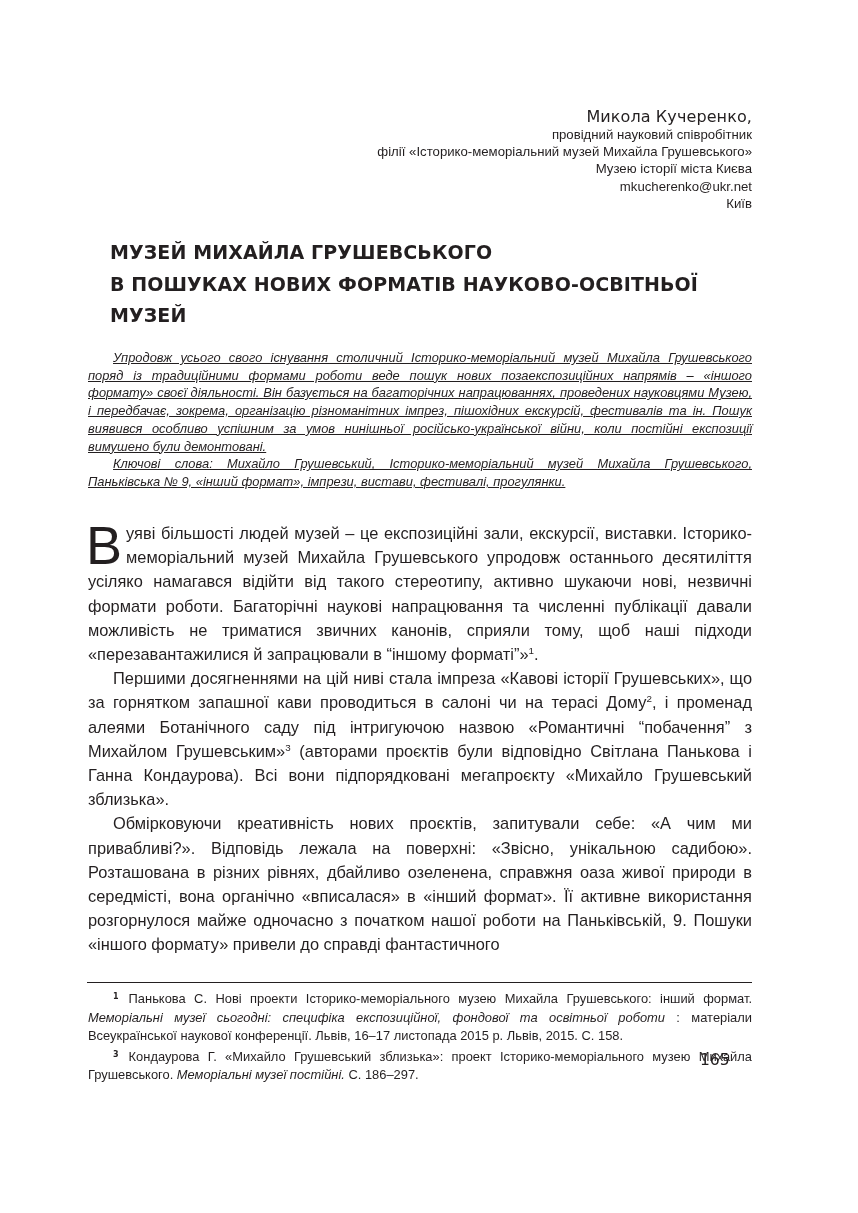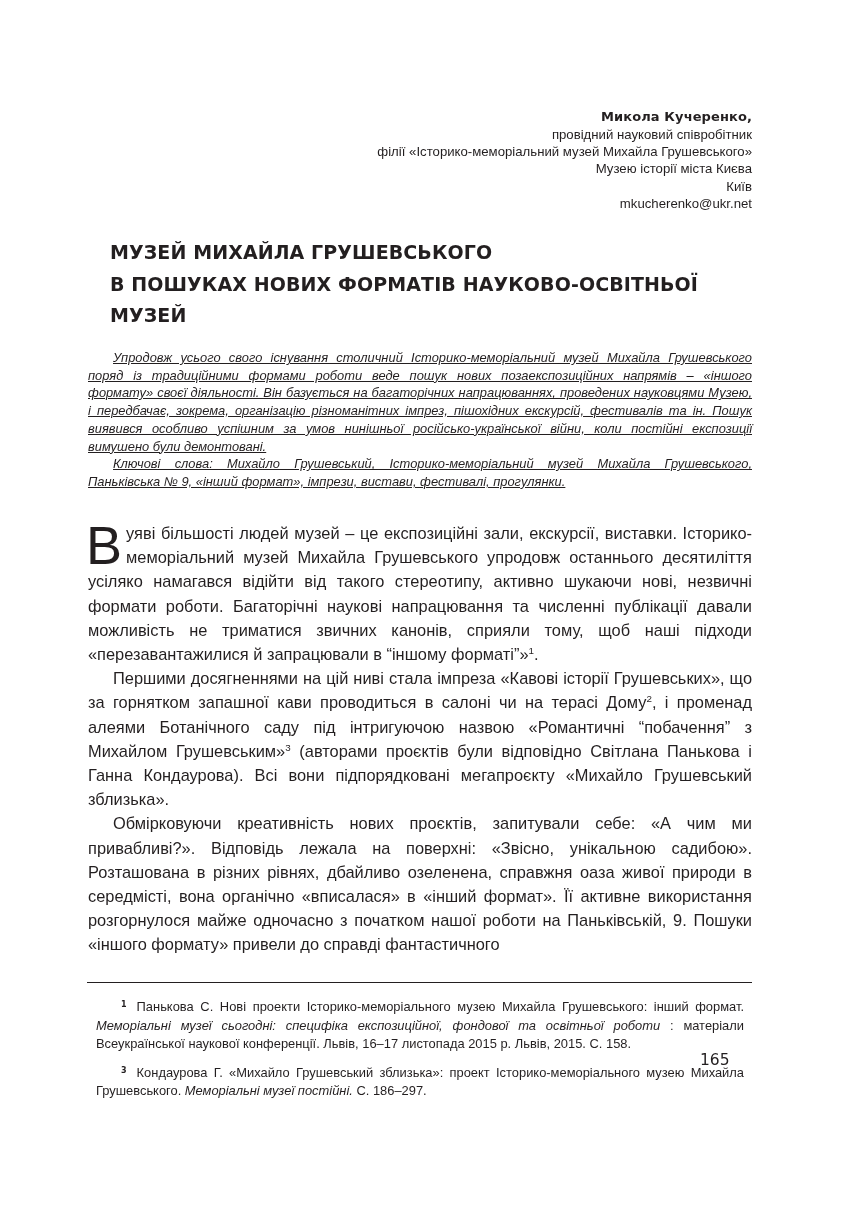--- a/index.html
+++ b/index.html
@@ -1,59 +1,59 @@
 <!DOCTYPE html>
 <html><head>
 <meta charset="utf-8">
 <style>
   html, body { margin: 0; padding: 0; background: #ffffff; }
   body { width: 858px; height: 1213px; position: relative; overflow: hidden; color: #231f20; }
   .page { position: absolute; left: 0; top: 0; width: 858px; height: 1213px; background: #fff; }
 
   .author-block { position: absolute; right: 106px; top: 108px; text-align: right;
     font-family: "Liberation Sans", sans-serif; font-size: 13.2px; line-height: 17.2px; color: #231f20; }
-  .author-name { font-family: "DejaVu Sans", sans-serif; font-weight: bold; font-size: 13px; line-height: 18px; letter-spacing: 0.1px; }
+  .author-name { font-family: "DejaVu Sans", sans-serif; font-weight: normal; font-size: 16px; line-height: 18px; letter-spacing: 0.1px; }
 
   .title { position: absolute; left: 110px; top: 237px; width: 650px;
     font-family: "DejaVu Sans", sans-serif; font-weight: bold; font-size: 19px; line-height: 31.5px; color: #231f20; letter-spacing: 0.1px; }
   .title div { white-space: nowrap; }
 
   .abstract { position: absolute; left: 88px; top: 349px; width: 664px;
     font-family: "Liberation Sans", sans-serif; font-style: italic; font-size: 12.9px; line-height: 17.7px; color: #231f20; text-align: justify; }
   .abstract p { margin: 0; text-indent: 25px; text-decoration: underline; }
 
   .body-text { position: absolute; left: 88px; top: 521px; width: 664px;
     font-family: "Liberation Sans", sans-serif; font-size: 16.4px; line-height: 24.2px; color: #231f20; text-align: justify; }
   .body-text p { margin: 0; text-indent: 25px; }
   .body-text p.first { text-indent: 0; }
   .dropcap { float: left; font-size: 54px; line-height: 44px; margin: 2px 4px 0 -2px; font-family: "Liberation Sans", sans-serif; }
   sup { font-size: 60%; line-height: 0; vertical-align: super; }
 
   .fn-rule { position: absolute; left: 87px; top: 982px; width: 665px; height: 0; border-top: 1px solid #231f20; }
   .footnotes { position: absolute; left: 88px; top: 988px; width: 664px;
     font-family: "Liberation Sans", sans-serif; font-size: 12.9px; line-height: 18.6px; color: #231f20; text-align: justify; }
-  .footnotes p { margin: 8px; text-indent: 25px; }
+  .footnotes p { margin: 0; text-indent: 25px; }
   .fn-mark { font-family: "DejaVu Sans", sans-serif; font-weight: bold; font-size: 8px; vertical-align: 4px; margin-right: 10px; }
   .it { font-style: italic; }
 
   .page-number { position: absolute; left: 700px; top: 1051px;
     font-family: "DejaVu Sans", sans-serif; font-size: 15.5px; color: #231f20; }
 </style>
 </head>
 <body>
 
 <div class="page">
 
   <div class="author-block">
     <div class="author-name">Микола Кучеренко,</div>
     <div>провідний науковий співробітник</div>
     <div>філії «Історико-меморіальний музей Михайла Грушевського»</div>
     <div>Музею історії міста Києва</div>
+    <div>mkucherenko@ukr.net</div>
     <div>Київ</div>
-    <div>mkucherenko@ukr.net</div>
   </div>
 
   <div class="title">
     <div>МУЗЕЙ МИХАЙЛА ГРУШЕВСЬКОГО</div>
     <div>В ПОШУКАХ НОВИХ ФОРМАТІВ НАУКОВО-ОСВІТНЬОЇ</div>
     <div>МУЗЕЙ</div>
   </div>
 
   <div class="abstract">
     <p>Упродовж усього свого існування столичний Історико-меморіальний музей Михайла Грушевського поряд із традиційними формами роботи веде пошук нових позаекспозиційних напрямів – «іншого формату» своєї діяльності. Він базується на багаторічних напрацюваннях, проведених науковцями Музею, і передбачає, зокрема, організацію різноманітних імпрез, пішохідних екскурсій, фестивалів та ін. Пошук виявився особливо успішним за умов нинішньої російсько-української війни, коли постійні експозиції вимушено були демонтовані.</p>

